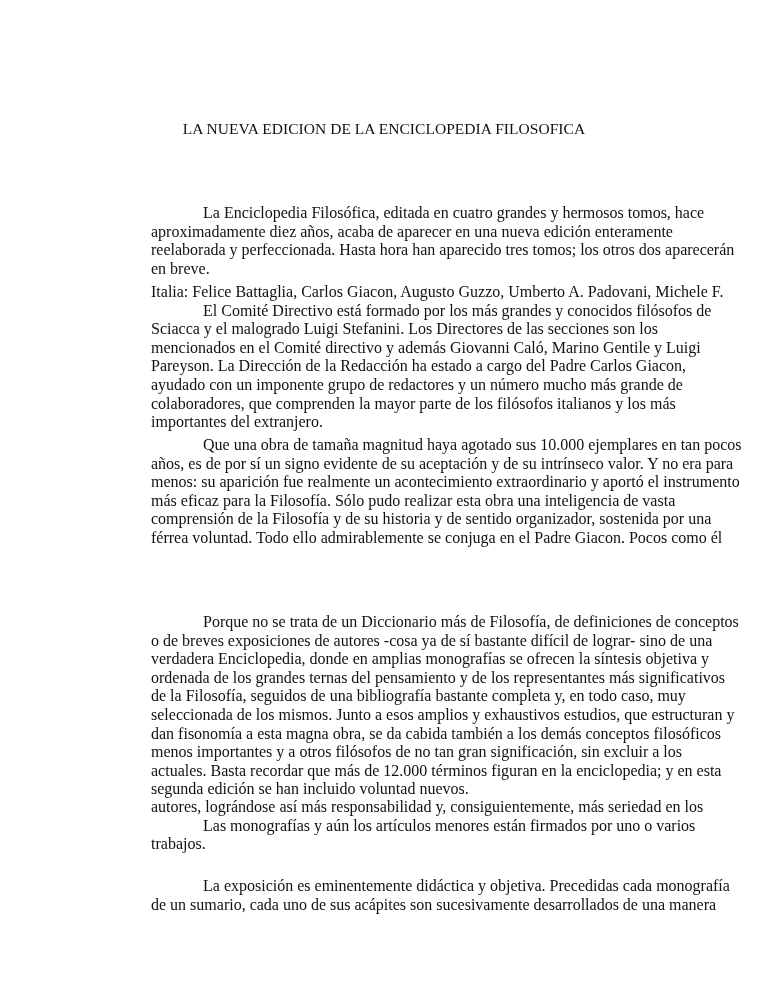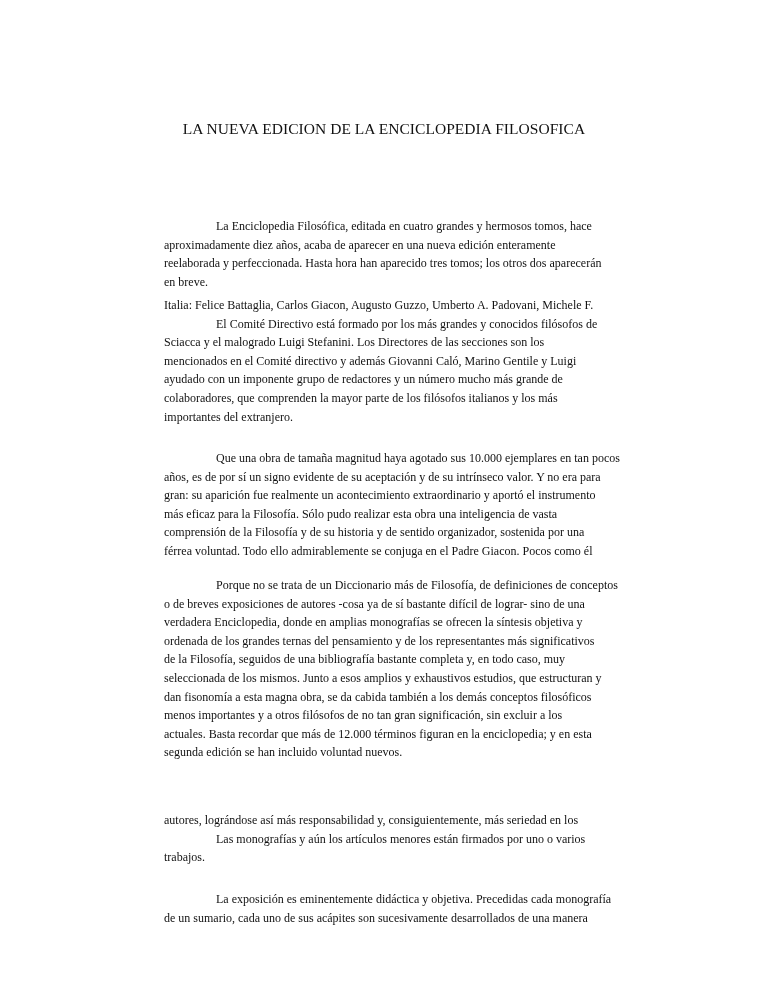--- a/index.html
+++ b/index.html
@@ -26,22 +26,22 @@
       top: 120px;
       left: 0;
       width: 768px;
       text-align: center;
       font-size: 15.5px;
       letter-spacing: 0.05px;
       margin: 0;
       font-weight: normal;
     }
     .para {
-      margin: 16px;
-      font-size: 12px;
+      margin: 3px;
+      font-size: 16px;
       line-height: 18.6px;
       text-indent: 52px;
       white-space: normal;
     }
     .line { display: block; white-space: nowrap; }
     .line.first { padding-left: 52px; }
     .para-block { position: absolute; left: 96px; }
   </style>
 </head>
 <body>
@@ -57,38 +57,39 @@
       <span class="line">en breve.</span>
     </div>
   </div>
 
   <div class="para-block" style="top:280px;">
     <div class="para">
       <span class="line">Italia: Felice Battaglia, Carlos Giacon, Augusto Guzzo, Umberto A. Padovani, Michele F.</span>
       <span class="line first">El Comité Directivo está formado por los más grandes y conocidos filósofos de</span>
       <span class="line">Sciacca y el malogrado Luigi Stefanini.  Los Directores de las secciones son los</span>
       <span class="line">mencionados en el Comité directivo y además Giovanni Caló, Marino Gentile y Luigi</span>
+      <span class="line">Pareyson.  La Dirección de la Redacción ha estado a cargo del Padre Carlos Giacon,</span>
       <span class="line">ayudado con un imponente grupo de redactores y un número mucho más grande de</span>
       <span class="line">colaboradores, que comprenden la mayor parte de los filósofos italianos y los más</span>
       <span class="line">importantes del extranjero.</span>
     </div>
   </div>
 
   <div class="para-block" style="top:433px;">
     <div class="para">
       <span class="line first">Que una obra de tamaña magnitud haya agotado sus 10.000 ejemplares en tan pocos</span>
       <span class="line">años, es de por sí un signo evidente de su aceptación y de su intrínseco valor.  Y no era para</span>
-      <span class="line">gran: su aparición fue realmente un acontecimiento extraordinario y aportó el instrumento</span>
+      <span class="line">menos: su aparición fue realmente un acontecimiento extraordinario y aportó el instrumento</span>
       <span class="line">más eficaz para la Filosofía.  Sólo pudo realizar esta obra una inteligencia de vasta</span>
       <span class="line">comprensión de la Filosofía y de su historia y de sentido organizador, sostenida por una</span>
       <span class="line">férrea voluntad.  Todo ello admirablemente se conjuga en el Padre Giacon.  Pocos como él</span>
     </div>
   </div>
 
-  <div class="para-block" style="top:560px;">
+  <div class="para-block" style="top:610px;">
     <div class="para">
       <span class="line first">Porque no se trata de un Diccionario más de Filosofía, de definiciones de conceptos</span>
       <span class="line">o de breves exposiciones de autores -cosa ya de sí bastante difícil de lograr- sino de una</span>
       <span class="line">verdadera Enciclopedia, donde en amplias monografías se ofrecen la síntesis objetiva y</span>
       <span class="line">ordenada de los grandes ternas del pensamiento y de los representantes más significativos</span>
       <span class="line">de la Filosofía, seguidos de una bibliografía bastante completa y, en todo caso, muy</span>
       <span class="line">seleccionada de los mismos.  Junto a esos amplios y exhaustivos estudios, que estructuran y</span>
       <span class="line">dan fisonomía a esta magna obra, se da cabida también a los demás conceptos filosóficos</span>
       <span class="line">menos importantes y a otros filósofos de no tan gran significación, sin excluir a los</span>
       <span class="line">actuales.  Basta recordar que más de 12.000 términos figuran en la enciclopedia; y en esta</span>

